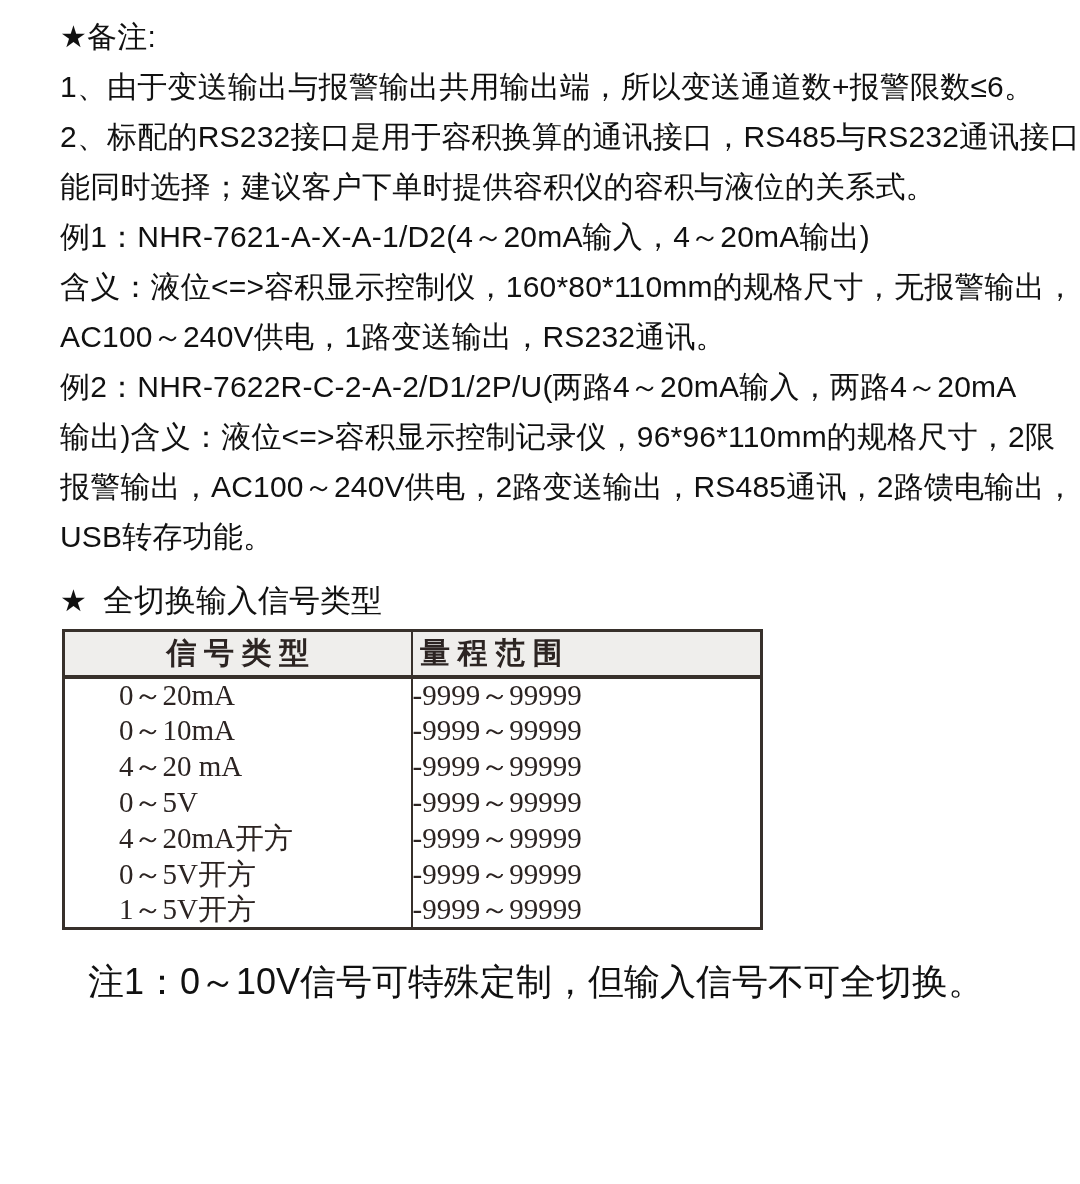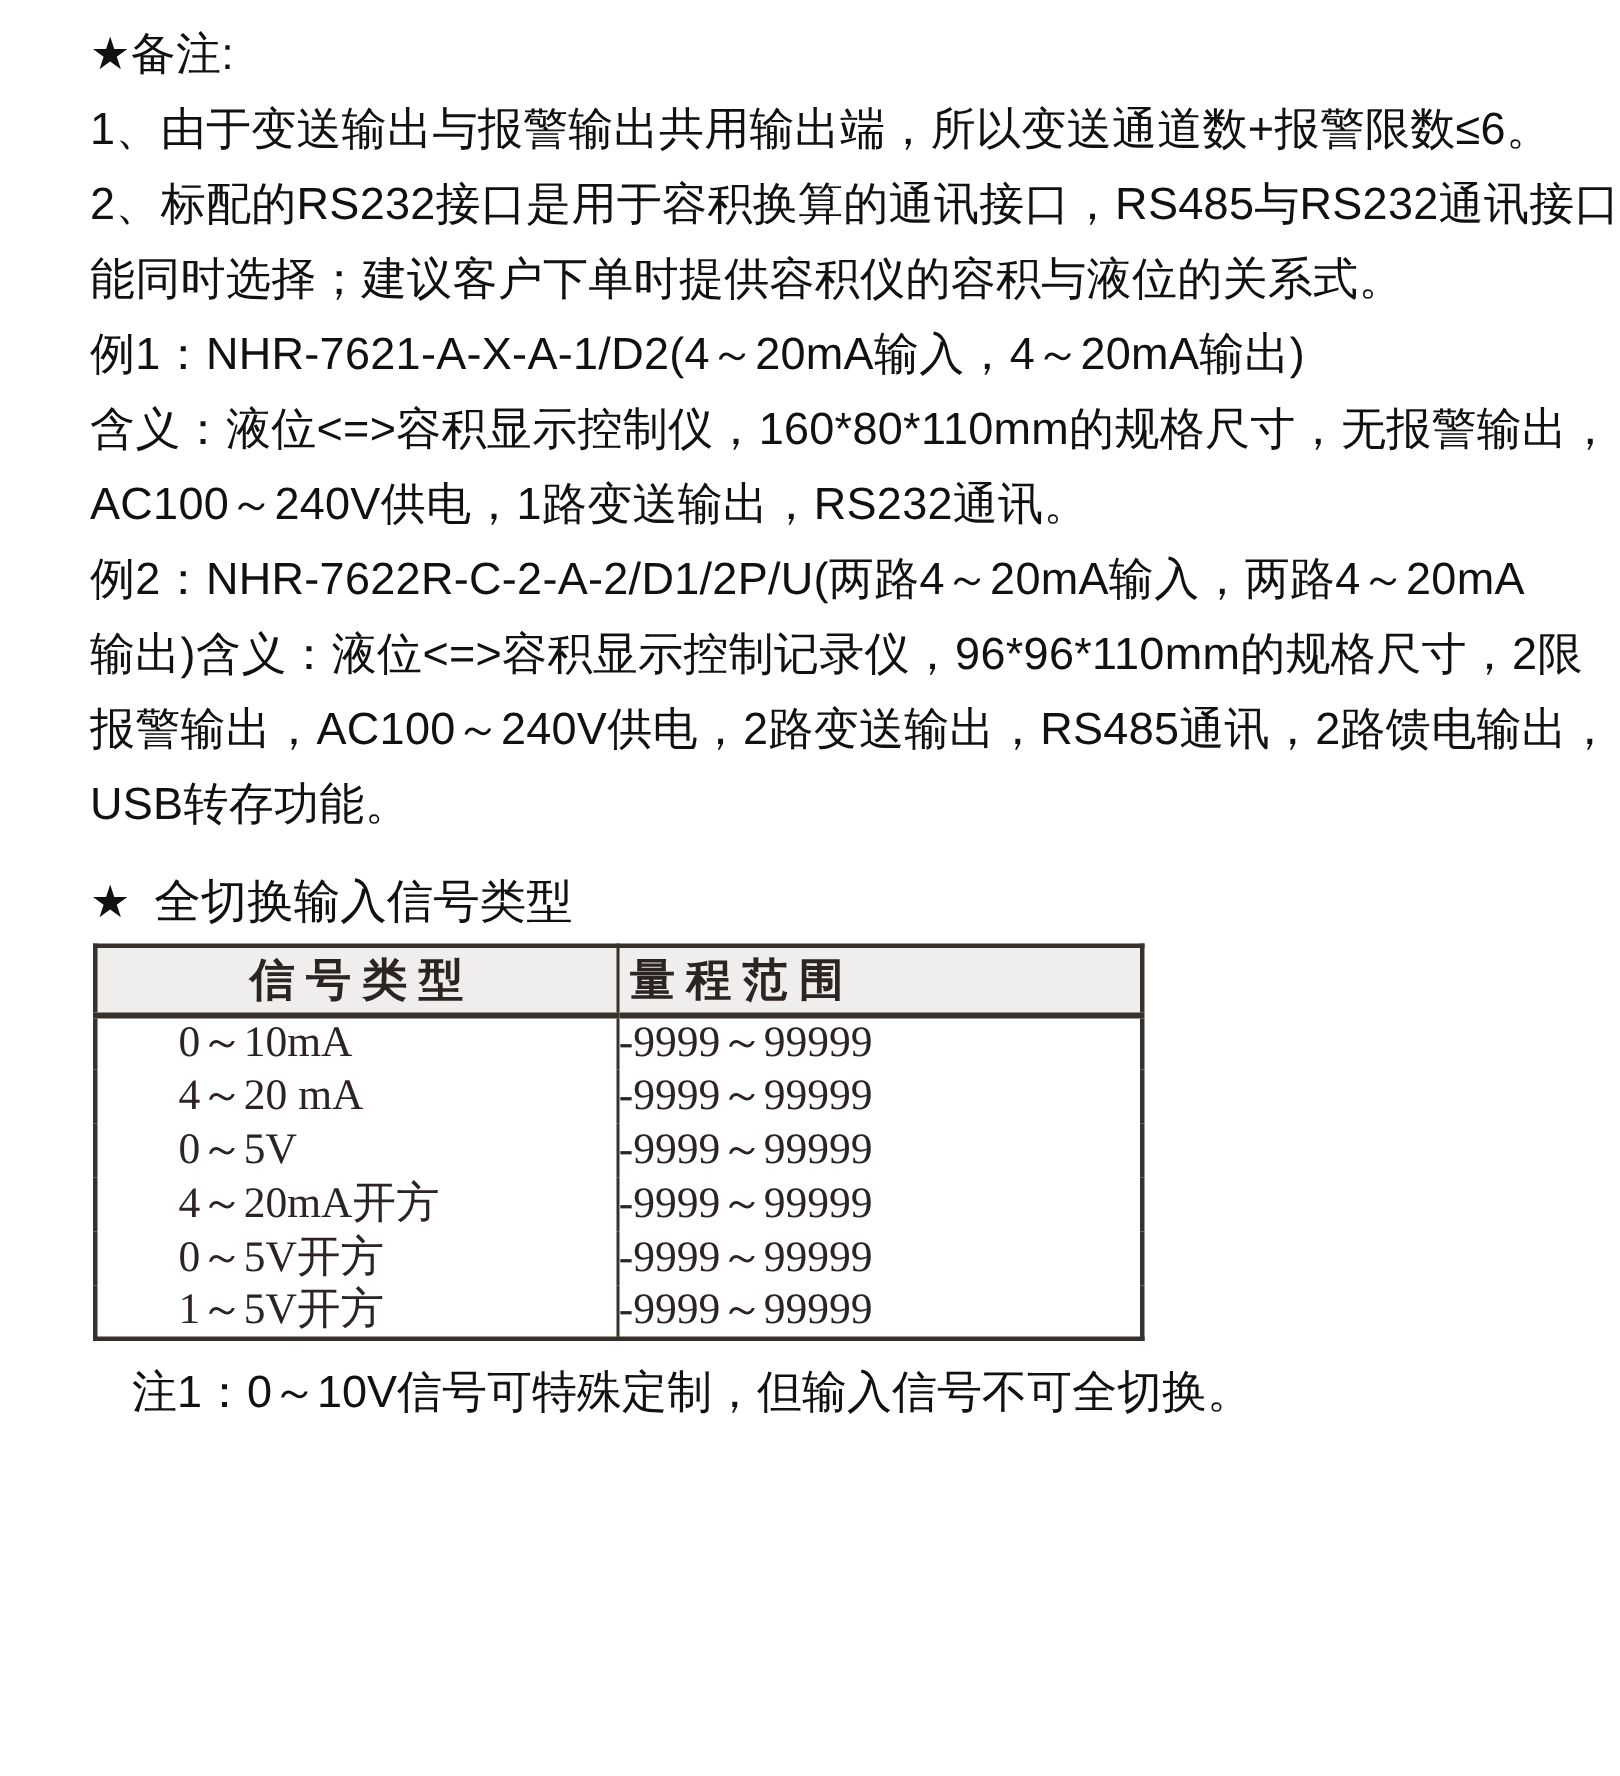--- a/index.html
+++ b/index.html
@@ -74,23 +74,23 @@
   }
   table.signal-table .col-range{
     border-left:2px solid var(--table-border);
     text-align:left;
   }
   table.signal-table td.col-type{
     text-align:left;
     padding-left:54px;
   }
   .footnote{
-    margin-top:14px;
+    margin-top:28px;
     margin-left:28px;
-    font-size:30px;
+    font-size:36px;
     white-space:nowrap;
   }
 </style>
 </head>
 <body>
 
 <div class="page">
 
   <p class="line notes-title"><span class="star">★</span><span>备注:</span></p>
 
@@ -113,20 +113,24 @@
         <col class="c2">
       </colgroup>
     <thead>
       <tr>
         <th>信号类型</th>
         <th class="col-range">量程范围</th>
       </tr>
     </thead>
     <tbody>
       <tr>
+        <td class="col-type">0～20mA</td>
+        <td class="col-range">-9999～99999</td>
+      </tr>
+      <tr>
         <td class="col-type">0～10mA</td>
         <td class="col-range">-9999～99999</td>
       </tr>
       <tr>
         <td class="col-type">4～20 mA</td>
         <td class="col-range">-9999～99999</td>
       </tr>
       <tr>
         <td class="col-type">0～5V</td>
         <td class="col-range">-9999～99999</td>

